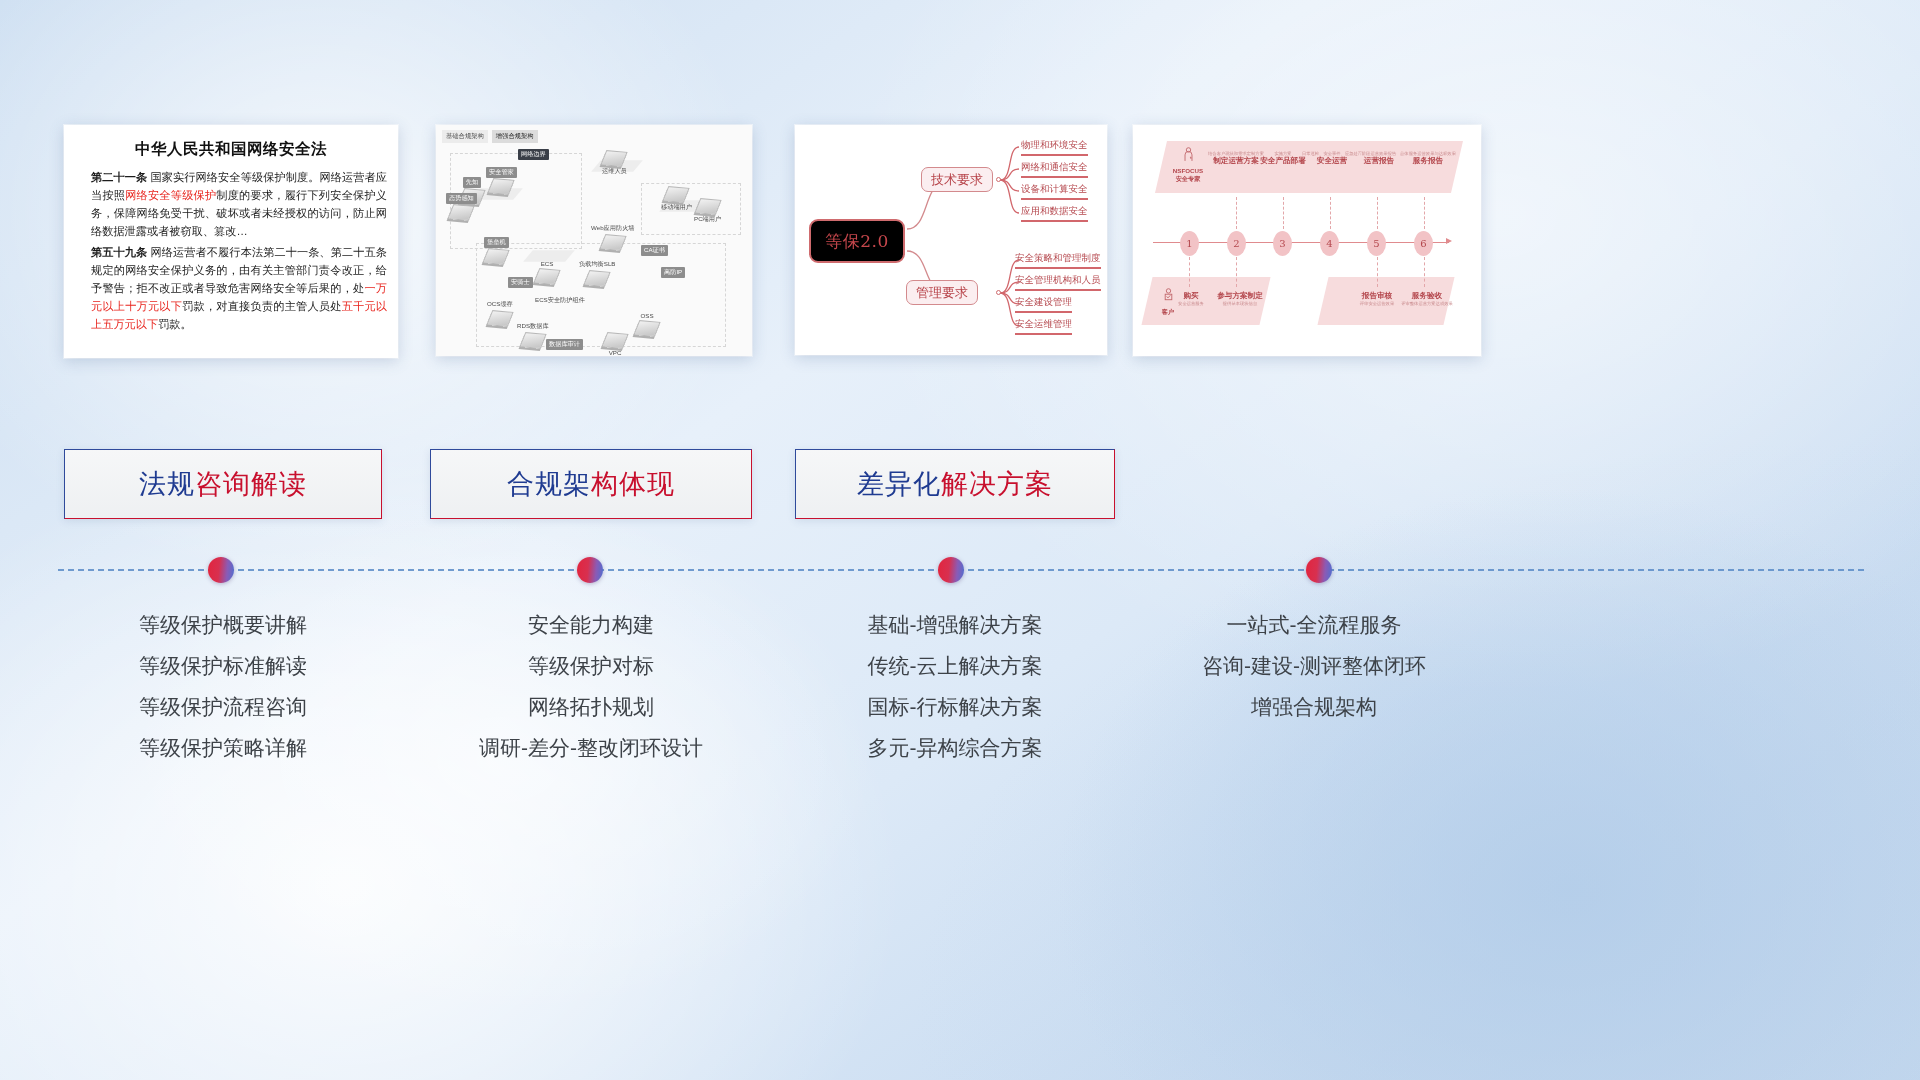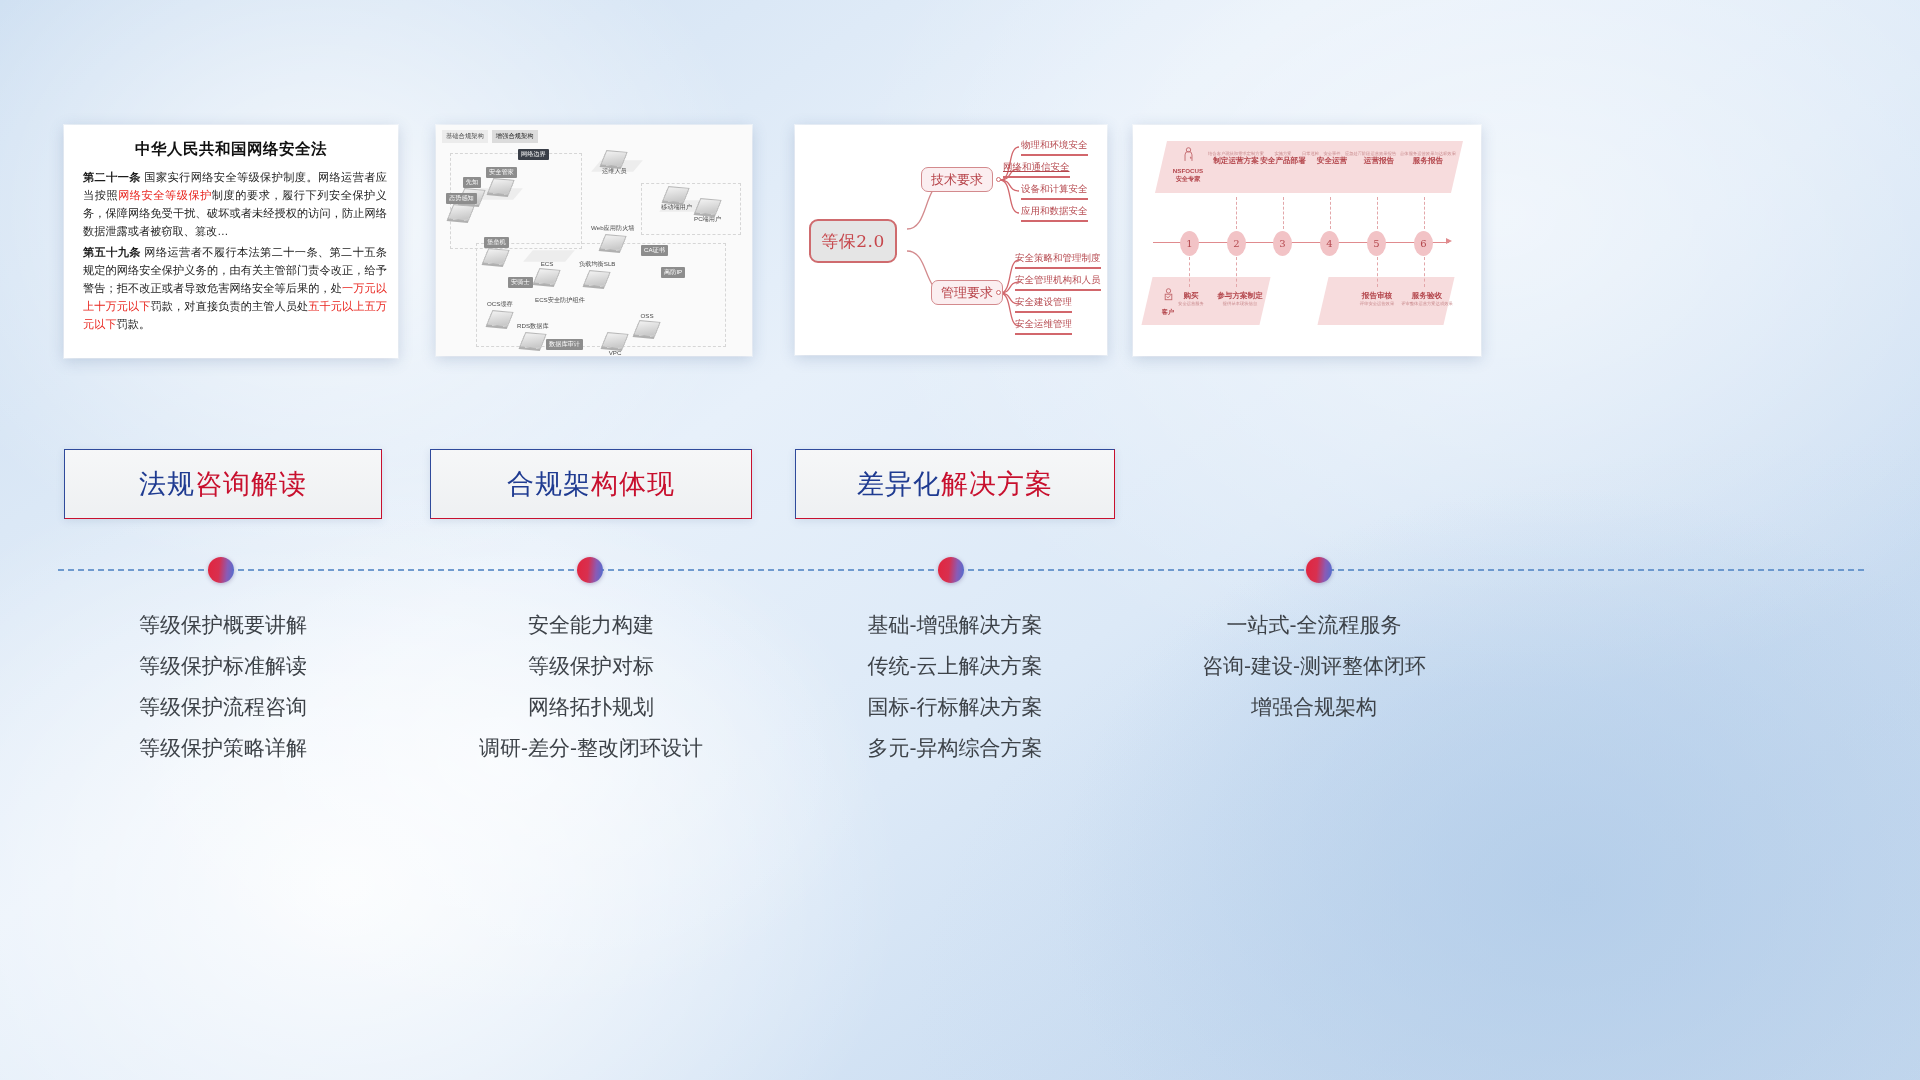--- a/index.html
+++ b/index.html
@@ -39,21 +39,21 @@
   #card-1 { left:64px;   width:334px; height:233px; }
   #card-2 { left:436px;  width:316px; height:231px; background:#fbfbfb;}
   #card-3 { left:795px;  width:312px; height:230px; }
   #card-4 { left:1133px; width:348px; height:231px; }
 
   
   .law-title {
     text-align:center; font-size:15.5px; font-weight:bold; color:#111;
     margin-top:14px; letter-spacing:0.5px;
   }
-  .law-body { padding:8px 11px 0 19px; font-size:11.2px; line-height:1.62; color:#1c1c1c; text-align:justify; }
+  .law-body { padding:8px 11px 0 27px; font-size:11.2px; line-height:1.62; color:#1c1c1c; text-align:justify; }
   .law-body p { margin-bottom:2px; }
   .law-body b { font-weight:bold; }
   .law-red { color:#e8241d; }
 
   
   .arch { position:relative; width:100%; height:100%; background:#fafafa; }
   .arch-tabs { position:absolute; top:5px; left:6px; display:flex; gap:4px; }
   .arch-tab { font-size:6.3px; color:#4a4a4a; background:#ececec; padding:2px 4px; }
   .arch-tab.active { background:#dcdcdc; color:#222; }
   .arch-dash {
@@ -77,35 +77,35 @@
   .node .tag.plain { background:transparent; color:#4a4a4a; }
   .plate {
     position:absolute; width:42px; height:22px;
     background: rgba(225,225,225,0.55);
     transform: skewX(-40deg) scaleY(0.52);
   }
 
   
   .mind { position:relative; width:100%; height:100%; }
   .mm-root {
-    position:absolute; left:14px; top:94px; width:88px; height:44px;
+    position:absolute; left:14px; top:94px; width:96px; height:44px;
     border:2.2px solid #cf6b6e; border-radius:9px;
-    background:#e5e5e5; display:flex; align-items:center; justify-content:center;
+    background:#000000; display:flex; align-items:center; justify-content:center;
     font-size:17px; color:#c6474c; letter-spacing:0.5px;
     font-family:"DejaVu Serif","Liberation Serif",serif;
   }
   .mm-branch {
     position:absolute; width:72px; height:25px;
     border:1.4px solid #d38a8d; border-radius:7px; background:#fbeef0;
     display:flex; align-items:center; justify-content:center;
     font-size:13px; color:#b7444a;
     font-family:"DejaVu Serif","Liberation Serif",serif;
   }
   #mm-tech { left:126px; top:42px; }
-  #mm-mgmt { left:136px; top:155px;text-align:center; }
+  #mm-mgmt { left:111px; top:155px;text-align:center; }
   .mm-leaf {
     position:absolute; font-size:9.5px; color:#b5474d; white-space:nowrap;
     border-bottom:2px solid #d2676c; padding-bottom:1.5px;
     font-family:"DejaVu Serif","Liberation Serif",serif;
   }
   .mm-node-dot {
     position:absolute; width:5px; height:5px; border-radius:50%;
     border:1px solid #cf6b6e; background:#fff;
   }
 
@@ -310,21 +310,21 @@
         <path d="M205 168 C 218 168, 212 157, 224 157" stroke="#d2676c" stroke-width="1.3" fill="none"></path>
         <path d="M205 168 C 218 168, 212 179, 224 179" stroke="#d2676c" stroke-width="1.3" fill="none"></path>
         <path d="M205 168 C 218 168, 212 201, 224 201" stroke="#d2676c" stroke-width="1.3" fill="none"></path>
       </svg>
 
       <div class="mm-root">等保2.0</div>
 
       <div class="mm-branch" id="mm-tech">技术要求</div>
       <div class="mm-node-dot" style="left:201px; top:52px;"></div>
       <div class="mm-leaf" style="left:226px; top:14px;">物理和环境安全</div>
-      <div class="mm-leaf" style="left:208px; top:36px;text-decoration:underline;">网络和通信安全</div>
+      <div class="mm-leaf" style="left:226px; top:36px;">网络和通信安全</div>
       <div class="mm-leaf" style="left:226px; top:58px;">设备和计算安全</div>
       <div class="mm-leaf" style="left:226px; top:80px;">应用和数据安全</div>
 
       <div class="mm-branch" id="mm-mgmt">管理要求</div>
       <div class="mm-node-dot" style="left:201px; top:165px;"></div>
       <div class="mm-leaf" style="left:220px; top:127px;">安全策略和管理制度</div>
       <div class="mm-leaf" style="left:220px; top:149px;">安全管理机构和人员</div>
       <div class="mm-leaf" style="left:220px; top:171px;">安全建设管理</div>
       <div class="mm-leaf" style="left:220px; top:193px;">安全运维管理</div>
     </div>

